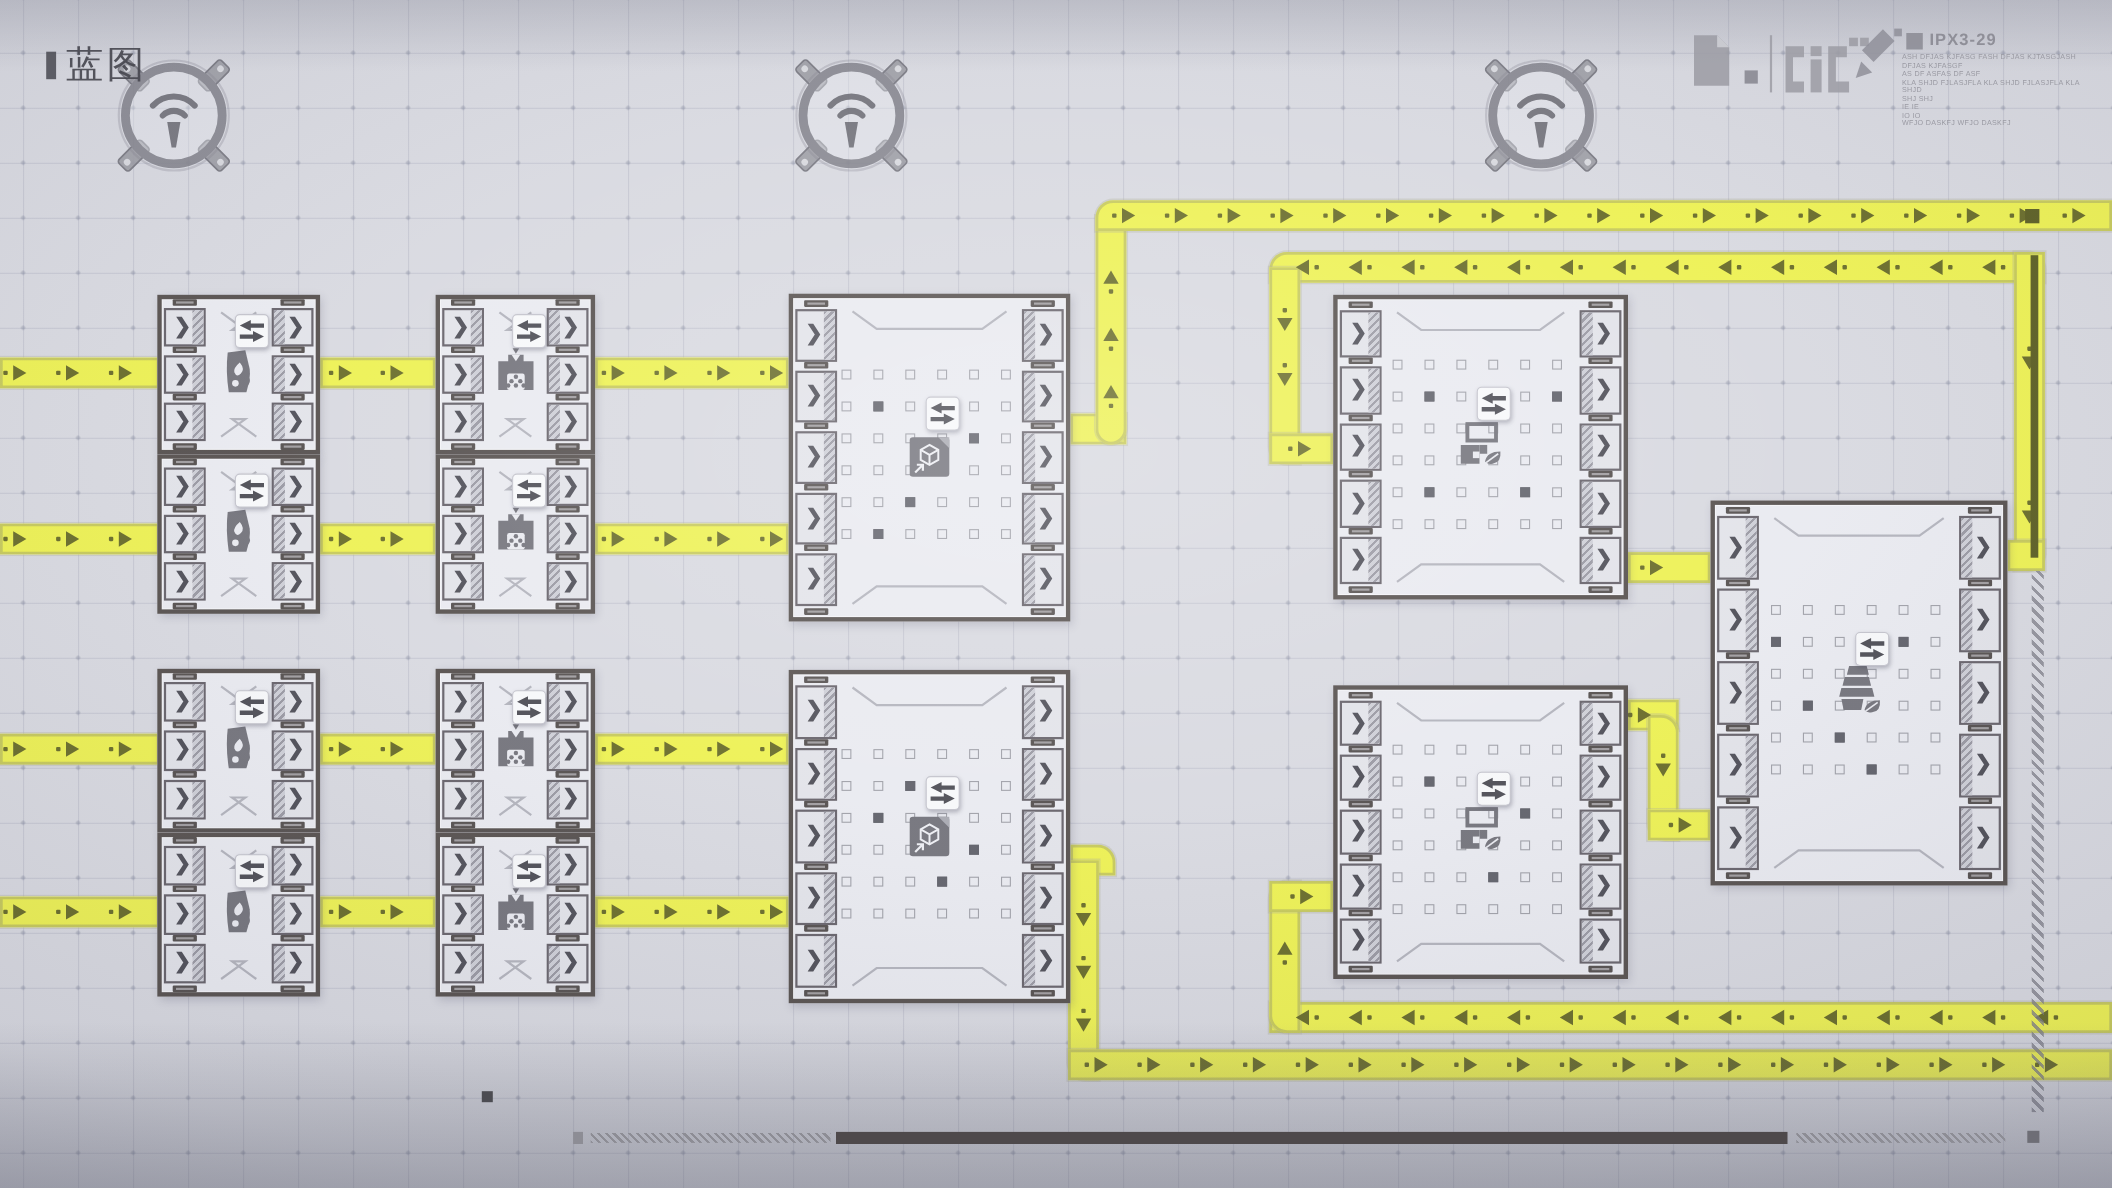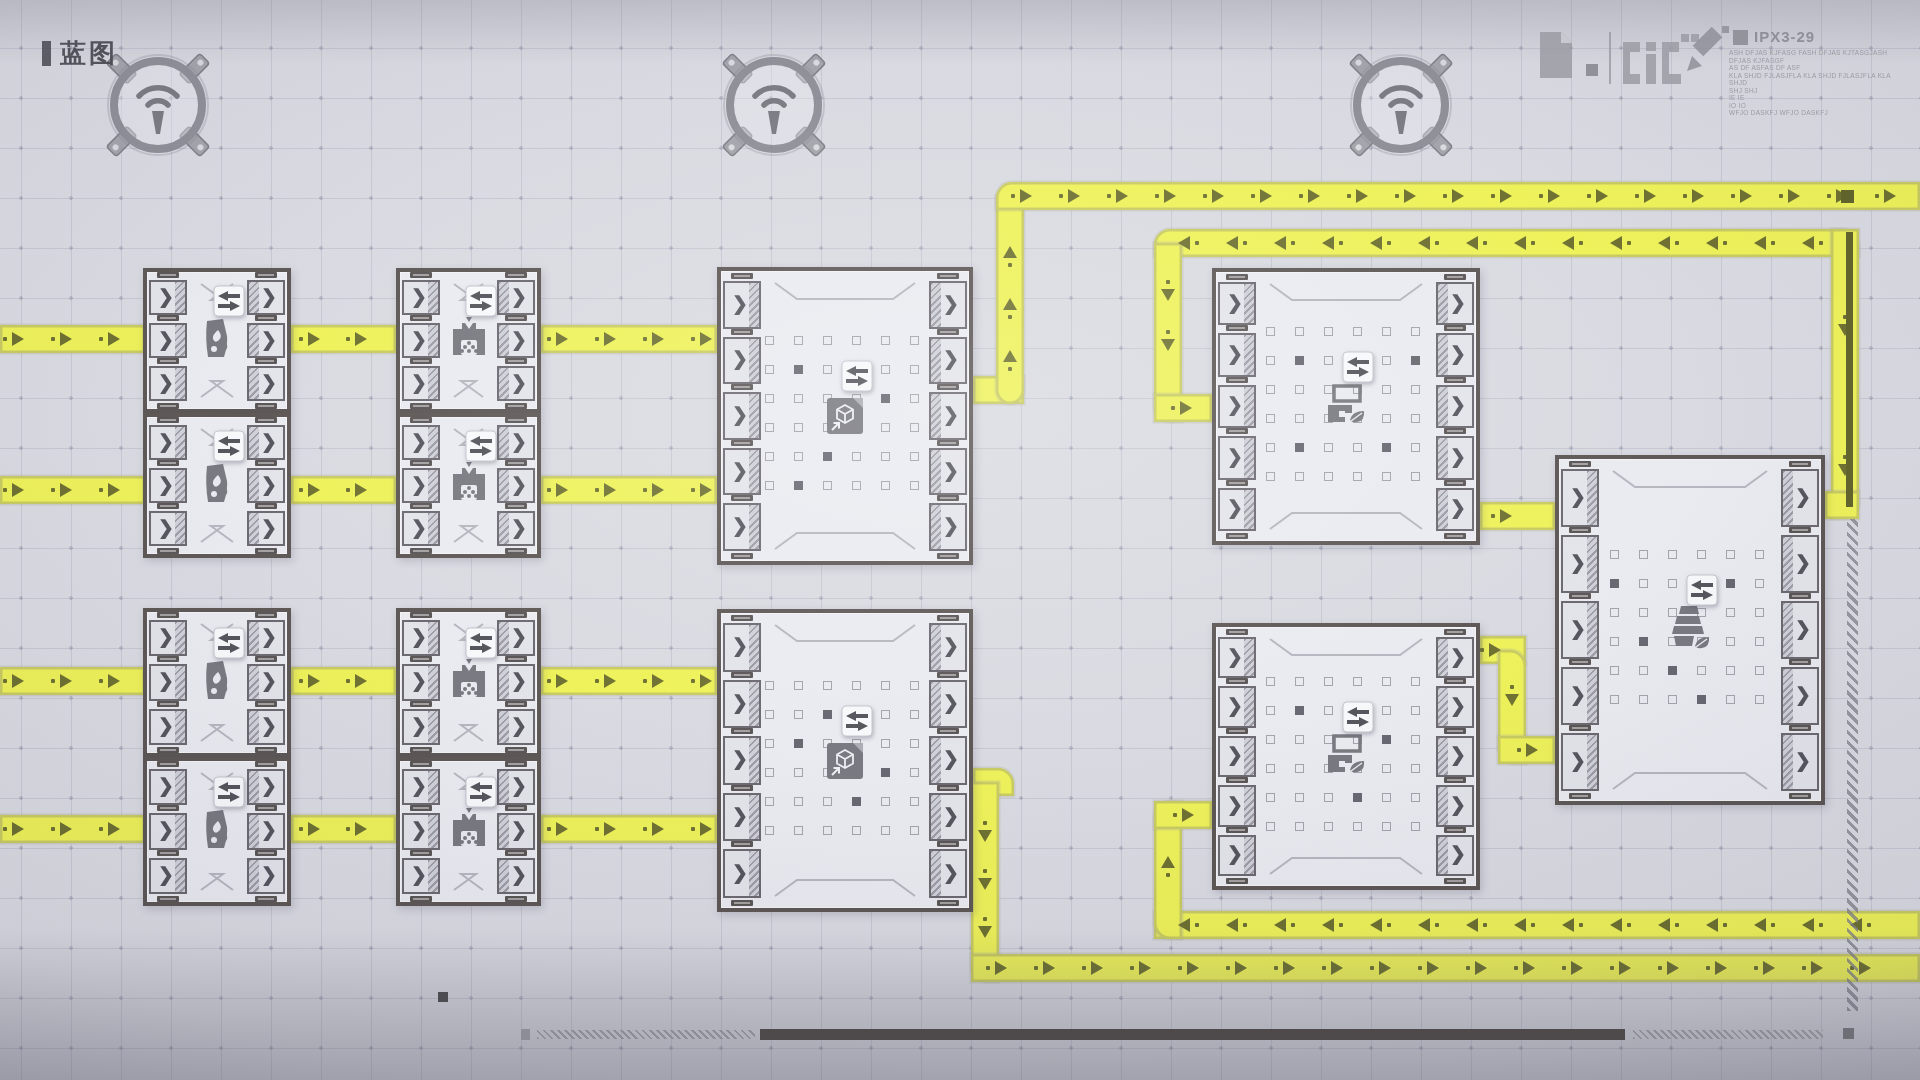--- a/index.html
+++ b/index.html
@@ -41,21 +41,21 @@
   .overlay{position:absolute;z-index:5;}
   .hazard{background-image:repeating-linear-gradient(45deg,#7b7b85 0 3px,transparent 3px 7px);}
   #vignette{position:absolute;inset:0;z-index:8;pointer-events:none;
     background:
      linear-gradient(to bottom, rgba(120,122,138,.28) 0%, rgba(120,122,138,0) 6%, rgba(120,122,138,0) 86%, rgba(90,92,108,.38) 100%),
      radial-gradient(ellipse 115% 95% at 50% 38%, rgba(255,255,255,.22) 0%, rgba(255,255,255,.05) 32%, rgba(96,98,118,.10) 68%, rgba(66,68,92,.32) 100%);}
   #hud{position:absolute;inset:0;z-index:9;pointer-events:none;}
   #hud .clickable{pointer-events:auto;}
   #bp-label{position:absolute;left:42px;top:36px;display:flex;align-items:center;color:rgba(72,72,80,.92);}
   #bp-label .bar{width:9px;height:25px;background:rgba(72,72,80,.85);margin-right:9px;}
-  #bp-label .txt{font-size:26px;font-weight:bold;letter-spacing:3px;}
+  #bp-label .txt{font-size:34px;font-weight:normal;letter-spacing:3px;}
   #subtitle{position:absolute;left:50%;top:997px;transform:translateX(-51%);white-space:nowrap;
     font-family:"Liberation Serif",serif;font-style:italic;font-weight:bold;font-size:31px;letter-spacing:1px;
     color:#fdfdfe;text-shadow:2px 3px 2px rgba(35,35,48,.9),0 0 8px rgba(50,50,70,.45);}
   .tr-ico{position:absolute;opacity:.85;}
   #ipx-code{position:absolute;left:1754px;top:28px;font-size:15px;font-weight:bold;color:#8f8f98;letter-spacing:1px;}
   #info-lines{position:absolute;left:1729px;top:49px;width:180px;font-size:6.5px;line-height:7.5px;color:#9a9aa3;text-transform:uppercase;letter-spacing:.3px;}
   .bbar{position:absolute;z-index:9;}
 </style>
 </head>
 <body>

